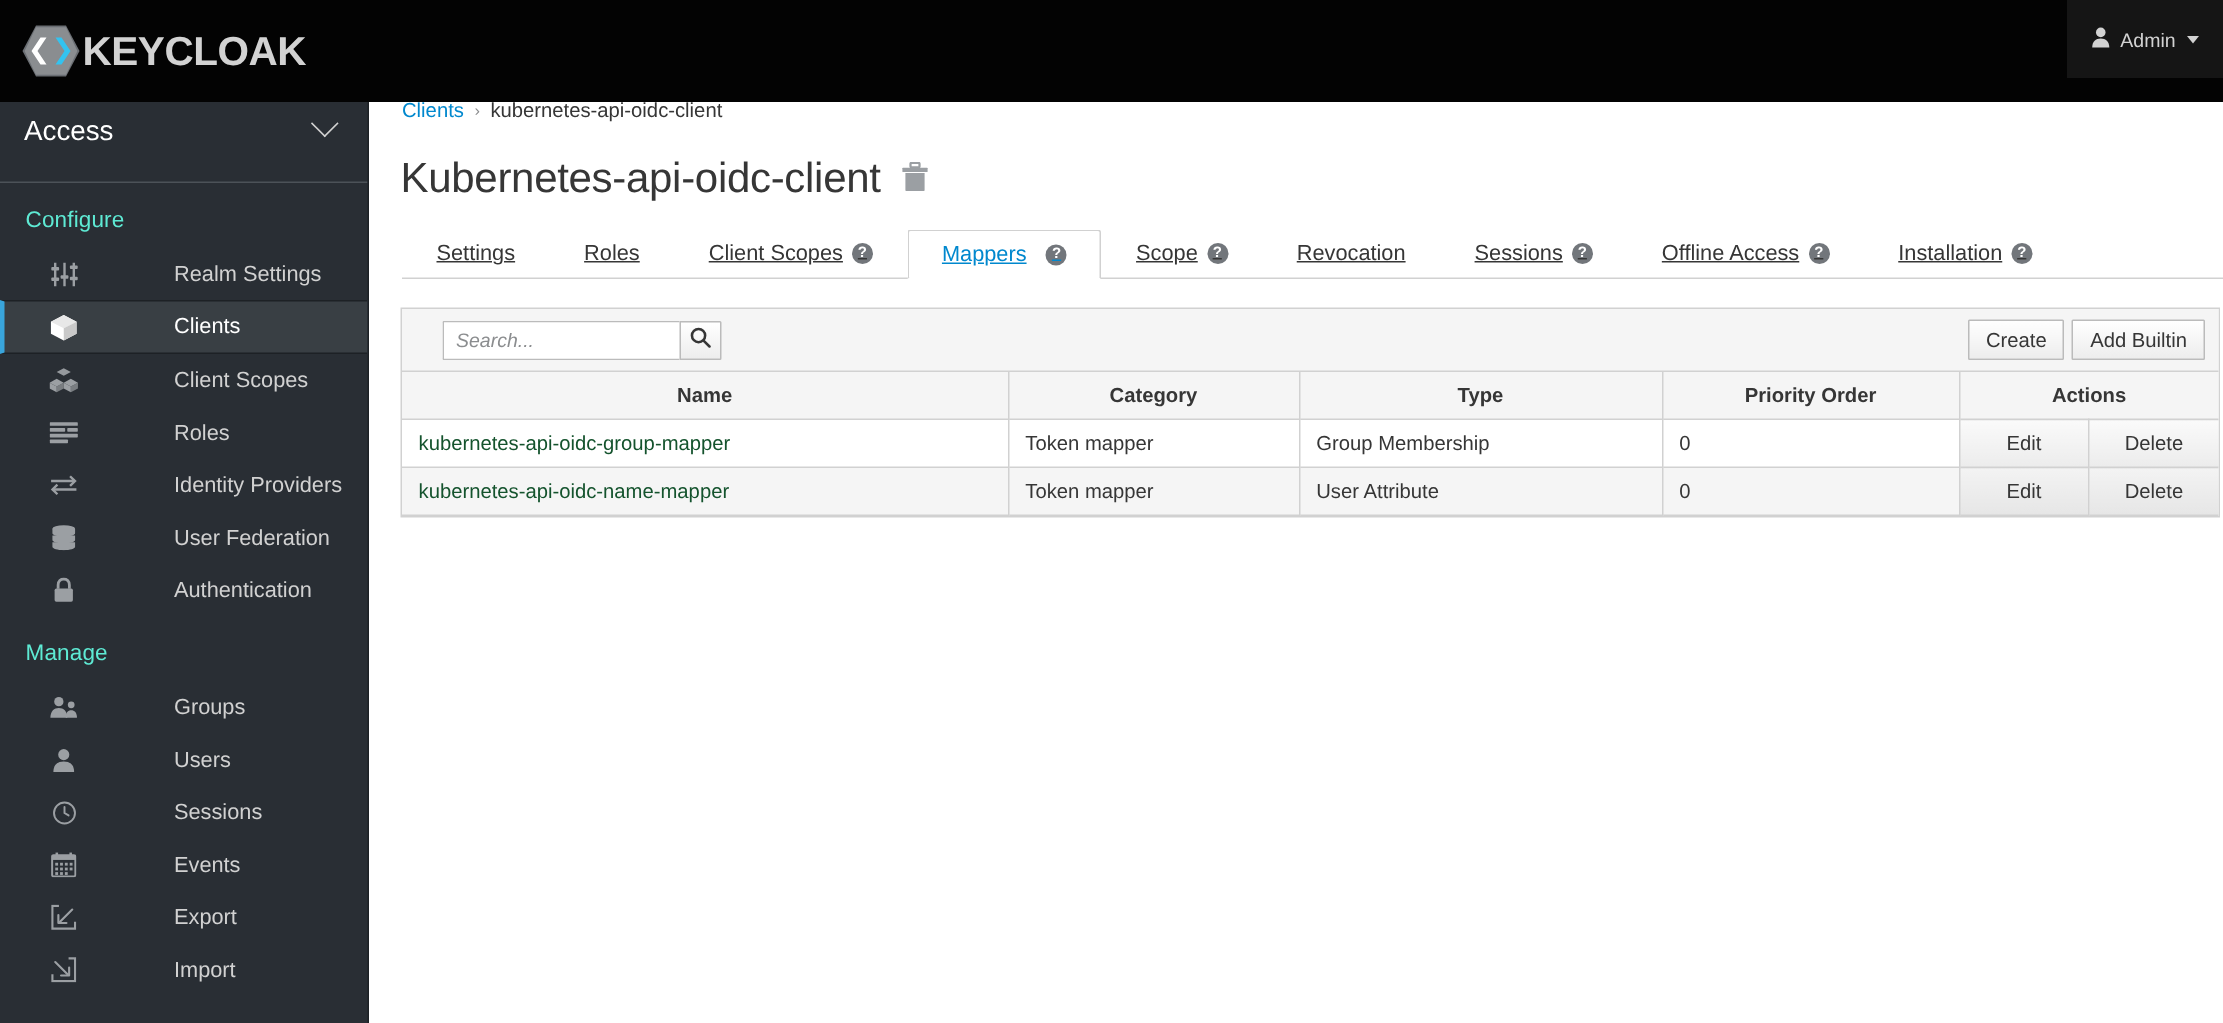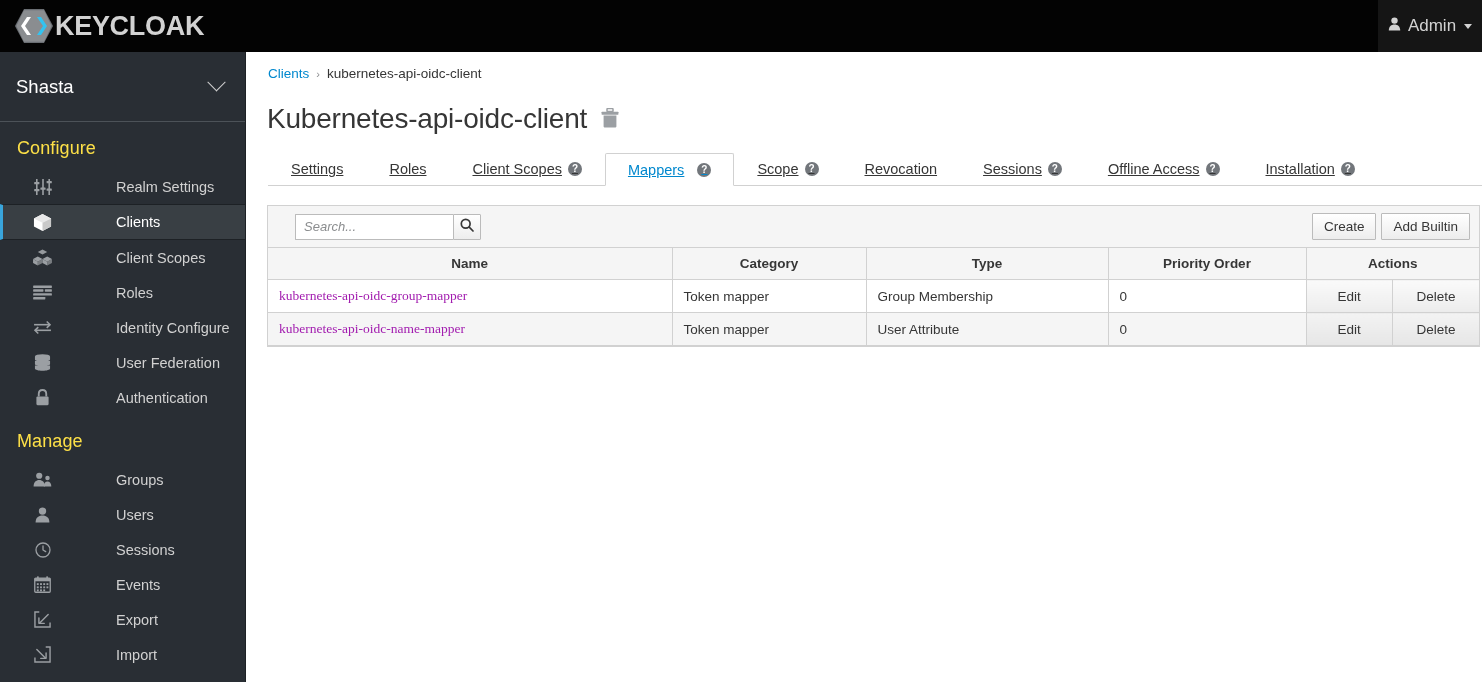--- a/index.html
+++ b/index.html
@@ -8,21 +8,21 @@
     width: 1482px; height: 682px;
     overflow: hidden;
     background: #fff;
     font-family: "Liberation Sans", sans-serif;
     -webkit-font-smoothing: antialiased;
   }
 
   
   .masthead {
     position: absolute; top: 0; left: 0;
-    width: 1482px; height: 52px;
+    width: 1482px; height: 68px;
     background: #030303;
     display: flex; align-items: center;
     z-index: 20;
   }
   .brand {
     display: flex; align-items: center;
     margin-left: 14px;
     height: 52px;
   }
   .brand-logo { width: 40px; height: 36px; display: block; }
@@ -36,21 +36,21 @@
     font-family: "Liberation Sans", sans-serif;
   }
   .masthead-right {
     position: absolute; right: 0; top: 0;
     height: 52px;
     width: 104px;
     display: flex; align-items: center; justify-content: center;
     gap: 7px;
     background: #151515;
     color: #d2d2d2;
-    font-size: 17px;
+    font-size: 13px;
     cursor: pointer;
   }
   .masthead-right .user-ico { display: block; }
   .caret-down {
     width: 0; height: 0;
     border-left: 4px solid transparent;
     border-right: 4px solid transparent;
     border-top: 5px solid #d2d2d2;
     margin-left: 1px;
   }
@@ -73,22 +73,22 @@
     cursor: pointer;
     justify-content: space-between;
   }
   .realm-chevron {
     width: 13px; height: 13px;
     border-right: 1.6px solid #d1d1d1;
     border-bottom: 1.6px solid #d1d1d1;
     transform: rotate(45deg) translate(-3px,-3px);
   }
   .nav-section-title {
-    color: #fde047;
-    font-size: 18px;
+    color: #5eead4;
+    font-size: 15px;
     padding: 16px 0 10px 17px;
     letter-spacing: 0.1px;
   }
   .nav-item {
     display: flex; align-items: center;
     height: 35px;
     padding-left: 30px;
     color: #d1d1d1;
     font-size: 14.5px;
     cursor: pointer;
@@ -278,24 +278,23 @@
     background: linear-gradient(to bottom, #fafafa, #ececec);
     cursor: pointer;
     font-size: 13.5px;
     color: #363636;
   }
   table.mappers tbody tr:nth-child(even) td.act {
     background: linear-gradient(to bottom, #f3f3f3, #e6e6e6);
   }
   td.act:last-child { border-right: none; }
   .row-link {
-    color: #a21caf;
+    color: #14532d;
     text-decoration: none;
     cursor: pointer;
-    font-family: Liberation Serif, serif;
   }
   .col-name { width: 404px; }
   .col-cat  { width: 194px; }
   .col-type { width: 242px; }
   .col-prio { width: 198px; }
   .col-act  { width: 70px; }
 </style>
 </head>
 <body>
 
@@ -319,21 +318,21 @@
       </svg>
     </span>
     <span>Admin</span>
     <span class="caret-down"></span>
   </div>
 </div>
 
 <div class="sidebar">
 
   <div class="realm-selector">
-    <span>Shasta</span>
+    <span>Access</span>
     <span class="realm-chevron"></span>
   </div>
 
   <div class="nav-section-title">Configure</div>
 
   <div class="nav-item">
     <span class="nav-ico">
       <svg width="18" height="16" viewBox="0 0 18 16" fill="#9b9fa3" xmlns="http://www.w3.org/2000/svg">
         <rect x="2" y="0" width="1.6" height="16"></rect>
           <rect x="8.2" y="0" width="1.6" height="16"></rect>
@@ -389,21 +388,21 @@
 
   <div class="nav-item">
     <span class="nav-ico">
       <svg width="19" height="15" viewBox="0 0 20 16" fill="none" stroke="#9b9fa3" stroke-width="1.7" xmlns="http://www.w3.org/2000/svg">
         <path d="M1 5 H18"></path>
           <path d="M14.5 1.6 L18 5 L14.5 8.4" fill="none"></path>
         <path d="M19 11 H2"></path>
           <path d="M5.5 7.6 L2 11 L5.5 14.4" fill="none"></path>
       </svg>
     </span>
-    <span class="nav-label">Identity Configure</span>
+    <span class="nav-label">Identity Providers</span>
   </div>
 
   <div class="nav-item">
     <span class="nav-ico">
       <svg width="17" height="17" viewBox="0 0 18 18" fill="#9b9fa3" xmlns="http://www.w3.org/2000/svg">
         <ellipse cx="9" cy="2.6" rx="8" ry="2.4"></ellipse>
         <path d="M1 2.6 v3.2 c0 1.33 3.58 2.4 8 2.4 s8 -1.07 8 -2.4 V2.6 Z"></path>
         <path d="M1 7.4 v3.2 c0 1.33 3.58 2.4 8 2.4 s8 -1.07 8 -2.4 V7.4 Z"></path>
         <path d="M1 12.2 v3.2 c0 1.33 3.58 2.4 8 2.4 s8 -1.07 8 -2.4 v-3.2 Z"></path>
       </svg>

